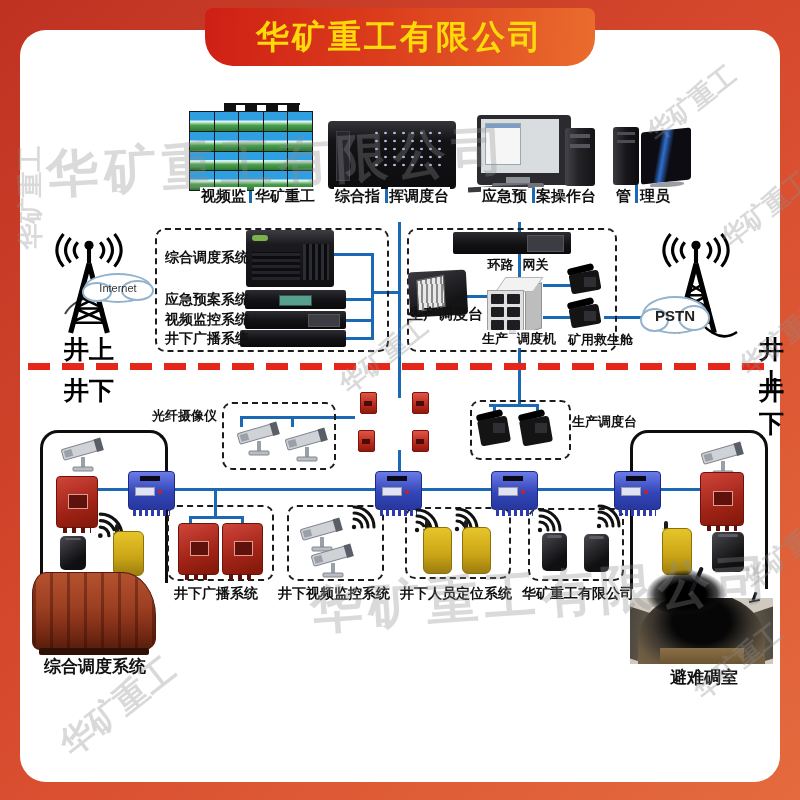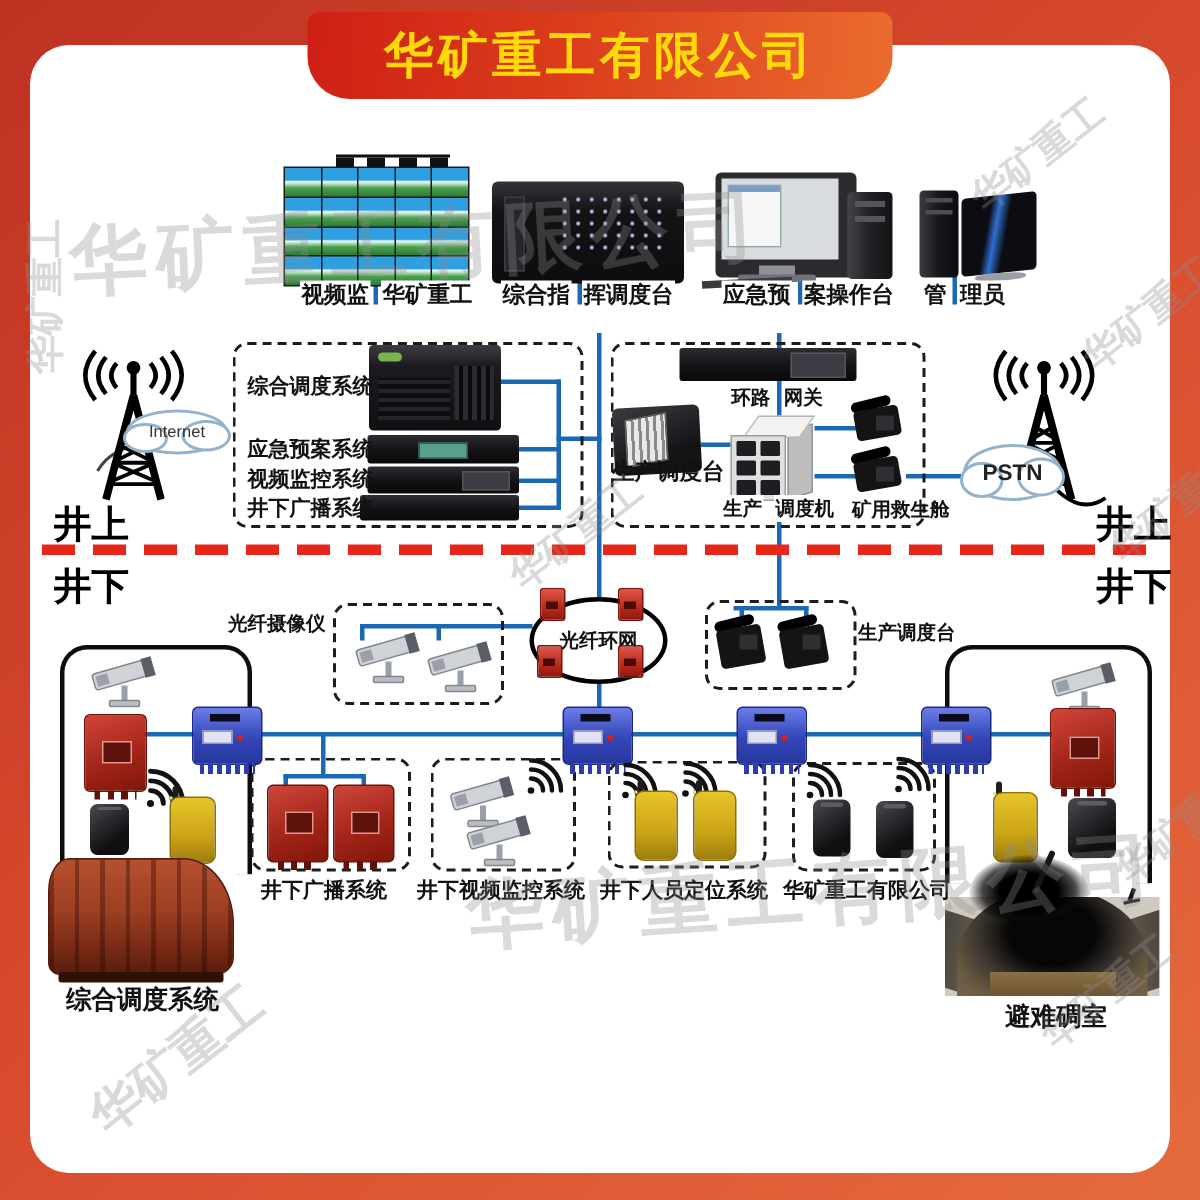--- a/index.html
+++ b/index.html
@@ -20,21 +20,21 @@
   .ctr{transform:translateX(-50%);}
   .split{display:flex;gap:7px;}
   .split span{background:#fff;padding:0 1px;}
   
   .netbar{position:absolute;left:110px;top:202px;width:580px;height:20px;background:#1c5ca4;border-radius:10px;z-index:5;
           display:flex;align-items:center;justify-content:center;}
   .netbar span{color:#fff;font-size:15px;font-weight:bold;letter-spacing:28px;padding-left:28px;}
   
   .redline{position:absolute;left:28px;top:363px;width:744px;height:7px;z-index:3;
            background:repeating-linear-gradient(90deg,#e62619 0 22px,transparent 22px 34px);}
-  .side-lbl{position:absolute;font-size:25px;font-weight:bold;color:#000;z-index:6;}
+  .side-lbl{position:absolute;font-size:25px;font-weight:bold;color:#000;z-index:6;margin-left:28px;}
   
   .wall{position:absolute;left:189px;top:111px;width:122px;height:78px;background:#1a1a1a;padding:1px;z-index:4;}
   .wall .grid{display:grid;width:100%;height:100%;grid-template-columns:repeat(5,1fr);grid-template-rows:repeat(4,1fr);gap:1px;}
   .wall .grid div{background:linear-gradient(180deg,#2e9fe0 0 42%,#eef8ff 48%,#bfe6c6 55%,#4aa14e 70%,#2e7a35 100%);}
   .wall-tabs{position:absolute;left:224px;top:103px;width:76px;height:9px;z-index:4;border-top:2px solid #111;
              background:repeating-linear-gradient(90deg,#111 0 12px,transparent 12px 21px);}
   
   .console{position:absolute;left:328px;top:121px;width:128px;height:68px;z-index:4;border-radius:4px;
            background:linear-gradient(180deg,#34343a,#131316 30%,#0d0d10);}
   .console .slot{position:absolute;left:8px;top:10px;width:12px;height:48px;background:#26262c;border:1px solid #3c3c44;}
@@ -372,23 +372,20 @@
       <div class="pad"></div>
     </div>
   <div class="lbl" style="left:568px;top:331px;font-size:13px">矿用救生舱</div>
 
   <div class="side-lbl" style="left:36px;top:333px">井上</div>
   <div class="side-lbl" style="left:731px;top:333px">井上</div>
   <div class="redline"></div>
   <div class="side-lbl" style="left:36px;top:374px">井下</div>
   <div class="side-lbl" style="left:731px;top:374px">井下</div>
 
-  <div class="ring">
-    <span class="lbl" style="position:static;font-size:13px">光纤环网</span>
-  </div>
   <div class="rnode" style="left:360px;top:392px">
       <i></i>
     </div>
   <div class="rnode" style="left:412px;top:392px">
       <i></i>
     </div>
   <div class="rnode" style="left:358px;top:430px">
       <i></i>
     </div>
   <div class="rnode" style="left:412px;top:430px">

